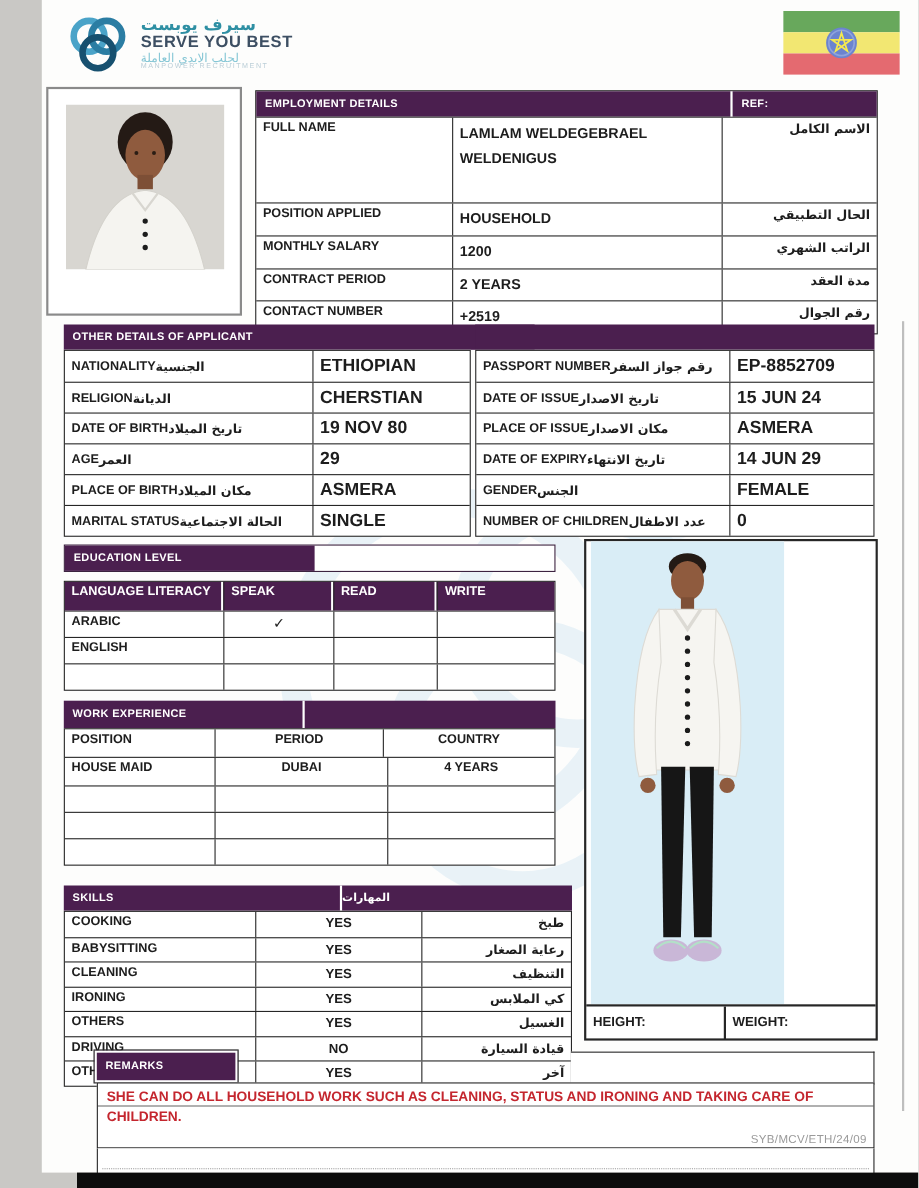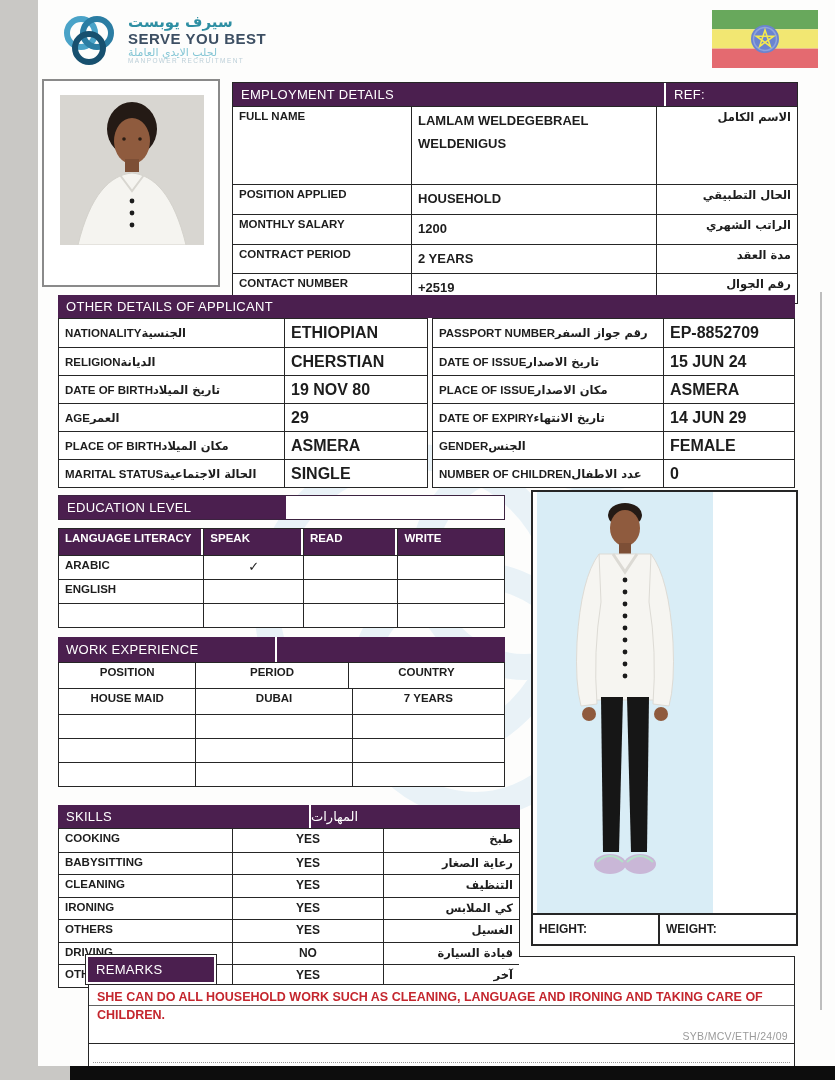--- a/index.html
+++ b/index.html
@@ -3,21 +3,21 @@
 <meta charset="utf-8">
 <style>
   html,body{margin:0;padding:0}
   body{background:#c9c8c5;font-family:"Liberation Sans","DejaVu Sans",sans-serif;-webkit-font-smoothing:antialiased}
   #doc{position:relative;width:835px;height:1080px;overflow:hidden;background:#c9c8c5}
   .page{position:absolute;left:38px;top:0;width:797px;height:1066px;background:#fdfdfc}
   .abs{position:absolute;box-sizing:border-box}
   .ar{font-family:"DejaVu Sans",sans-serif;direction:rtl;unicode-bidi:isolate}
   .redv{color:#c4262e;font-weight:700}
   .purple{background:#4b1f4f;color:#fff}
-  .bar{display:flex;align-items:center;font-weight:400;font-size:13px;letter-spacing:.3px}
+  .bar{display:flex;align-items:center;font-weight:700;font-size:10px;letter-spacing:.3px}
   .tbl{background:#fff;border:1px solid #262626}
   .row{display:flex;border-top:1px solid #262626;box-sizing:border-box}
   .row:first-child{border-top:none}
   .cell{box-sizing:border-box;padding:3px 6px;font-size:11.5px;font-weight:700;color:#1d1d1d;overflow:hidden}
   
   .emp-row{min-height:26px}
   .emp-name{min-height:78px}
   .emp-label{width:178px}
   .emp-value{width:246px;border-left:1px solid #262626;border-right:1px solid #262626;font-size:13px;line-height:1.75}
   .emp-ar{flex:1;text-align:right;font-size:11.5px}
@@ -25,21 +25,21 @@
   .od-row{min-height:28px;align-items:stretch}
   .od-label{flex:1;display:flex;justify-content:flex-start;align-items:center}
   .od-value{border-left:1px solid #262626;font-size:16px;display:flex;align-items:center}
   
   .ll-head .cell{background:#4b1f4f;color:#fff;border-right:2px solid #fff}
   .ll-head .cell:last-child{border-right:none}
   .ll-row{min-height:24px}
   .ll-c1{width:145px}.ll-c2{width:100px;border-left:1px solid #262626;text-align:center}.ll-c3{width:95px;border-left:1px solid #262626}.ll-c4{width:107px;border-left:1px solid #262626}
   
   .we-row{min-height:24px}
-  .we-c1{width:137px;text-align:center}.we-c2{width:157px;border-left:1px solid #262626;text-align:center}.we-c3{width:153px;border-left:1px solid #262626;text-align:center}
+  .we-c1{width:137px;}.we-c2{width:157px;border-left:1px solid #262626;text-align:center}.we-c3{width:153px;border-left:1px solid #262626;text-align:center}
   
   .sk-row{min-height:22.5px}
   .sk-c1{width:174px}.sk-c2{width:151px;border-left:1px solid #262626;text-align:center;font-size:12px}.sk-c3{width:137px;border-left:1px solid #262626;text-align:right}
   .check{font-weight:400;font-size:13px;color:#222}
   .wm{position:absolute;pointer-events:none}
 </style>
 </head>
 <body>
 
 <div id="doc">
@@ -264,21 +264,21 @@
 
   <div class="abs tbl" style="left:58px;top:662px;width:447px">
     <div class="row" style="min-height:25px">
       <div class="cell we-c1">POSITION</div>
       <div class="cell we-c3">PERIOD</div>
       <div class="cell we-c2">COUNTRY</div>
     </div>
     <div class="row" style="min-height:26px">
       <div class="cell we-c1 redv">HOUSE MAID</div>
       <div class="cell we-c2 redv">DUBAI</div>
-      <div class="cell we-c3 redv">7 YEARS</div>
+      <div class="cell we-c3 redv">4 YEARS</div>
     </div>
     <div class="row we-row">
       <div class="cell we-c1"></div>
       <div class="cell we-c2"></div>
       <div class="cell we-c3"></div>
     </div>
     <div class="row we-row">
       <div class="cell we-c1"></div>
       <div class="cell we-c2"></div>
       <div class="cell we-c3"></div>
@@ -371,21 +371,21 @@
       <div class="cell" style="flex:1;font-size:12px;padding-top:7px">WEIGHT:</div>
     </div>
   </div>
 
   <div class="abs bar purple" style="left:86px;top:955px;width:130px;height:29px;border:2px solid #fff;outline:1px solid #262626;padding-left:8px">
     <span>REMARKS</span>
   </div>
 
   <div class="abs" style="left:88px;top:984px;width:707px;height:60px;background:#fff;border:1px solid #262626">
     <div class="abs" style="left:0;right:0;top:20px;border-top:1px solid rgba(45,45,45,.75)"></div>
-    <div class="redv" style="position:relative;padding:3px 8px;font-size:12.5px;line-height:1.45">SHE CAN DO ALL HOUSEHOLD WORK SUCH AS CLEANING, LANGUAGE AND IRONING AND TAKING CARE OF CHILDREN.</div>
+    <div class="redv" style="position:relative;padding:3px 8px;font-size:12.5px;line-height:1.45">SHE CAN DO ALL HOUSEHOLD WORK SUCH AS CLEANING, STATUS AND IRONING AND TAKING CARE OF CHILDREN.</div>
     <div class="abs" style="right:6px;bottom:1px;color:#9a9a9a;font-size:10.5px;letter-spacing:.3px">SYB/MCV/ETH/24/09</div>
   </div>
 
   <div class="abs" style="left:88px;top:1044px;width:707px;height:28px;background:#fff;border:1px solid #262626;border-top:none">
     <div class="abs" style="left:4px;right:4px;top:18px;border-top:1px dotted #999"></div>
   </div>
 
   <div class="abs" style="left:820px;top:292px;width:2px;height:718px;background:#8a8a8a;opacity:.55"></div>
   <div class="abs" style="left:70px;top:1066px;width:765px;height:14px;background:#0d0d0d"></div>
 </div>

